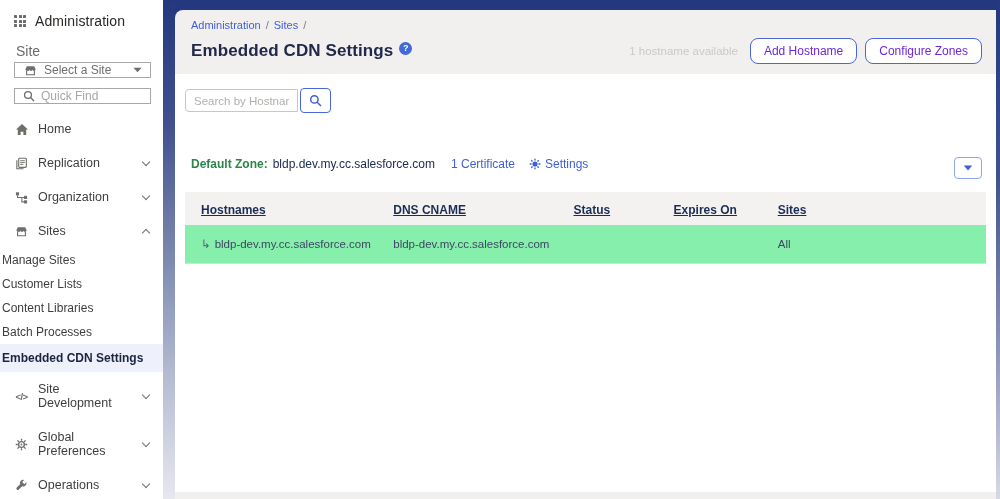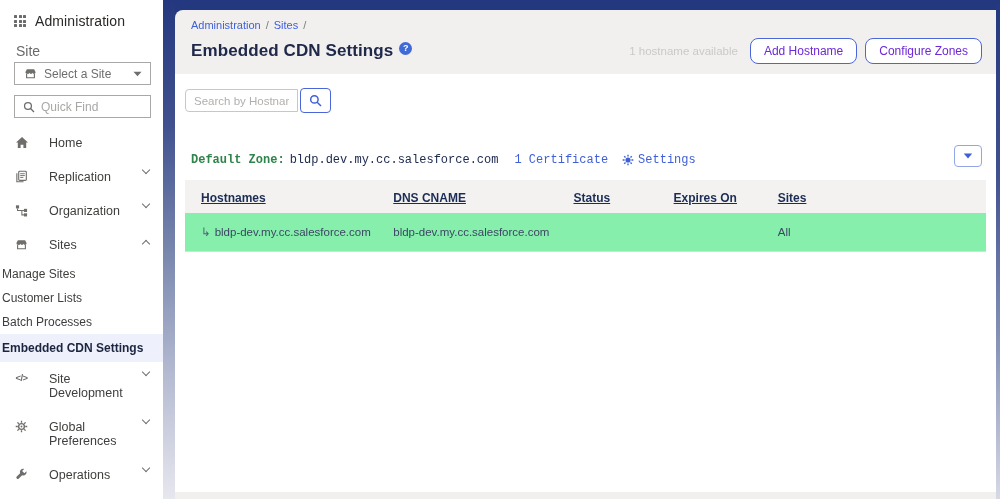--- a/index.html
+++ b/index.html
@@ -19,21 +19,21 @@
   .site-select { margin: 0 12px 0 14px; height: 23px; border: 1px solid #aaa8a6; border-radius: 0;
     display: flex; align-items: center; gap: 6px; padding: 0 8px; background: #fff; cursor: pointer; }
   .site-select .lbl { font-size: 12px; color: #6f6d6b; flex: 1; }
   .quick-find { margin: 10px 12px 0 14px; height: 23px; border: 1px solid #aaa8a6; border-radius: 0;
     display: flex; align-items: center; gap: 6px; padding: 0 8px; background: #fff; }
   .quick-find input { border: none; outline: none; width: 100%; font-size: 12px; color: #444;
     font-family: "Liberation Sans", sans-serif; background: transparent; }
   .quick-find input::placeholder { color: #a9a7a5; }
 
   nav { margin-top: 8px; flex: 1; display: flex; flex-direction: column; }
-  .nav-item { display: flex; align-items: flex-start; gap: 20px; padding: 10px 14px; cursor: pointer; }
+  .nav-item { display: flex; align-items: center; gap: 9px; padding: 10px 14px; cursor: pointer; }
   .nav-item .lbl { font-size: 12.5px; color: #3e3e3c; flex: 1; }
   .nav-icon { width: 15px; display: flex; justify-content: center; color: #706e6b; flex-shrink: 0; }
   .code-glyph { font-size: 9.5px; font-weight: bold; color: #706e6b; letter-spacing: -0.5px; }
   .chev { width: 6px; height: 6px; border-left: 1.5px solid #706e6b; border-bottom: 1.5px solid #706e6b; display: inline-block; }
   .chev.down { transform: rotate(-45deg); margin-top: -3px; }
   .chev.up { transform: rotate(135deg); margin-top: 3px; }
 
   .sub-item { padding: 5px 2px; font-size: 12px; color: #3e3e3c; cursor: pointer; }
   .sub-item.active { background: #eef1fb; font-weight: bold; color: #1c2440; padding-top: 7px; padding-bottom: 7px; }
 
@@ -64,21 +64,21 @@
   
   .card { background: #ffffff; flex: 1; padding: 14px 10px 0 10px; }
 
   .search-row { display: flex; align-items: center; }
   .search-input { width: 113px; height: 23px; border: 1px solid #c9c7c5; border-radius: 4px 0 0 4px;
     padding: 0 8px; font-size: 11.5px; color: #444; font-family: "Liberation Sans", sans-serif; outline: none; }
   .search-input::placeholder { color: #b2afac; }
   .search-btn { width: 31px; height: 25px; background: #fff; border: 1px solid #4a66d9; border-radius: 4px;
     margin-left: 2px; display: flex; align-items: center; justify-content: center; cursor: pointer; }
 
-  .zone-row { margin-top: 32px; display: flex; align-items: flex-end; padding: 0 4px 0 6px; font-family: Liberation Mono, monospace; }
+  .zone-row { margin-top: 44px; display: flex; align-items: flex-start; padding: 0 4px 0 6px; }
   .zone-left { display: flex; align-items: center; font-size: 12px; }
   .zone-label { color: #2e844a; font-weight: bold; margin-right: 5px; }
   .zone-value { color: #202c50; }
   .zone-link { color: #3f5fd7; text-decoration: none; cursor: pointer; }
   .cert-link { margin-left: 16px; }
   .settings-wrap { margin-left: 14px; display: flex; align-items: center; gap: 4px; color: #3f5fd7; cursor: pointer; }
   .zone-menu-btn { margin-left: auto; width: 28px; height: 22px; background: #fff; border: 1px solid #93a6e4;
     border-radius: 4px; display: flex; align-items: center; justify-content: center; cursor: pointer; }
 
   .table { margin-top: 13px; }
@@ -182,20 +182,21 @@
               <path d="M2.8 7.4 V11.6 H11.2 V7.4" fill="none" stroke="#706e6b" stroke-width="1.2"></path>
               <path d="M1.6 5.4 L3.1 2.4 h7.8 l1.5 3 v.5 c0 .85-.75 1.55-1.65 1.55 -.9 0-1.6-.7-1.6-1.55 0 .85-.7 1.55-1.6 1.55 -.9 0-1.6-.7-1.6-1.55 0 .85-.7 1.55-1.6 1.55 C2.35 7.45 1.6 6.75 1.6 5.9 Z" fill="#706e6b"></path>
             </svg>
         </span>
         <span class="lbl">Sites</span>
         <span class="chev up"></span>
       </div>
 
       <div class="sub-item">Manage Sites</div>
       <div class="sub-item">Customer Lists</div>
+      <div class="sub-item">Content Libraries</div>
       <div class="sub-item">Batch Processes</div>
       <div class="sub-item active">Embedded CDN Settings</div>
 
       <div class="nav-item">
         <span class="nav-icon code-glyph">&lt;/&gt;</span>
         <span class="lbl">Site Development</span>
         <span class="chev down"></span>
       </div>
 
       <div class="nav-item">

